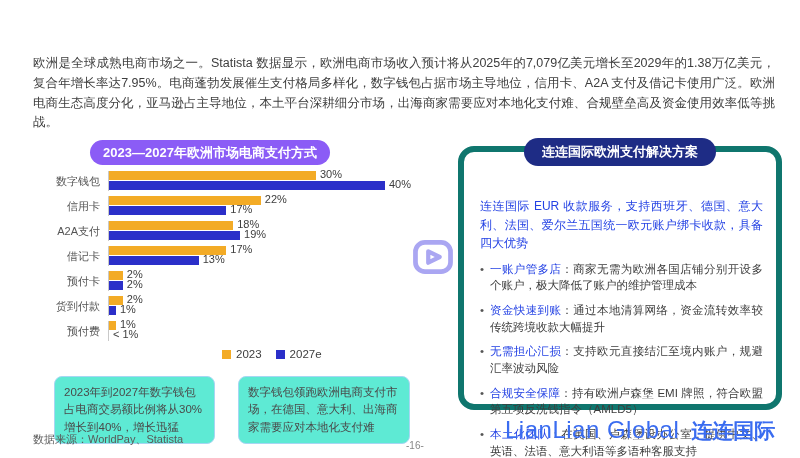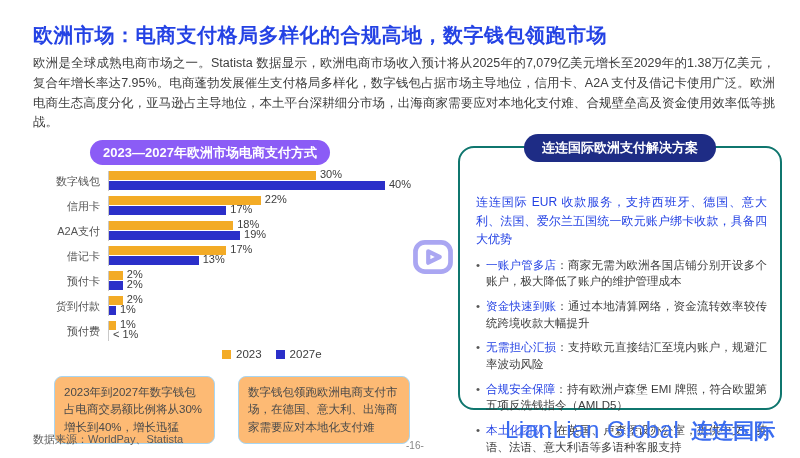--- a/index.html
+++ b/index.html
@@ -37,31 +37,31 @@
   .val { font-size:11px; color:#3d3d3d; margin-left:4px; white-space:nowrap; }
   .legend {
     position:absolute; left:165px; top:177px; display:flex; gap:14px;
     font-size:11.5px; color:#3d3d3d; align-items:center;padding-left:19px;
   }
   .leg-item { display:flex; align-items:center; gap:5px; }
   .sw { width:9px; height:9px; display:inline-block; }
   
   .callout {
     position:absolute; border:1.5px solid #a7d6f3; border-radius:8px;
-    background:#fdba74; padding:7px 9px; font-size:11.5px; line-height:1.5;
+    background:#5eead4; padding:7px 9px; font-size:11.5px; line-height:1.5;
     color:#4a4a4a;
   }
   .c1 { left:54px;  top:376px; width:161px; }
   .c2 { left:238px; top:376px; width:172px; }
   
   .play-icon { position:absolute; left:412px; top:239px; width:42px; height:36px; cursor:pointer; }
   
   .solution-panel {
     position:absolute; left:458px; top:146px; width:324px; height:264px;
-    border:2px solid #0f766e; border-radius:16px; background:#fff;
+    border:6px solid #0f766e; border-radius:16px; background:#fff;
   }
   .panel-pill {
     position:absolute; left:50%; top:-14px; transform:translateX(-50%);
     background:#1e2c85; color:#fff; padding:5px 18px; border-radius:14px;
     font-size:13px; font-weight:bold; white-space:nowrap;
   }
   .panel-body { padding:17px 13px 8px 16px; }
   .sol-intro {
     color:#2442e4; font-weight:normal; font-size:12px; line-height:1.55;
     margin-bottom:4px; text-align:justify;margin-top:28px;
@@ -75,21 +75,20 @@
   .pagenum { position:absolute; left:406px; top:440px; font-size:10px; color:#888; }
   .logo { position:absolute; left:505px; top:416px; white-space:nowrap; }
   .logo-latin { font-size:24px; color:#3a6cf0; letter-spacing:.5px; }
   .logo-cjk { font-size:21px; color:#3a6cf0; font-weight:bold; margin-left:12px;text-align:right; }
 </style>
 </head>
 <body>
 
 <div class="slide">
 
-  <h1 class="title">欧洲市场：电商支付格局多样化的合规高地，数字钱包领跑市场</h1>
   <p class="intro">欧洲是全球成熟电商市场之一。Statista 数据显示，欧洲电商市场收入预计将从2025年的7,079亿美元增长至2029年的1.38万亿美元，复合年增长率达7.95%。电商蓬勃发展催生支付格局多样化，数字钱包占据市场主导地位，信用卡、A2A 支付及借记卡使用广泛。欧洲电商生态高度分化，亚马逊占主导地位，本土平台深耕细分市场，出海商家需要应对本地化支付难、合规壁垒高及资金使用效率低等挑战。</p>
 
   <div class="chart-title-pill">2023—2027年欧洲市场电商支付方式</div>
 
   <div class="chart">
     <div>
         <div class="chart-row">
           <div class="cat-label">数字钱包</div>
           <div class="bars">
             <div class="bar-line">

